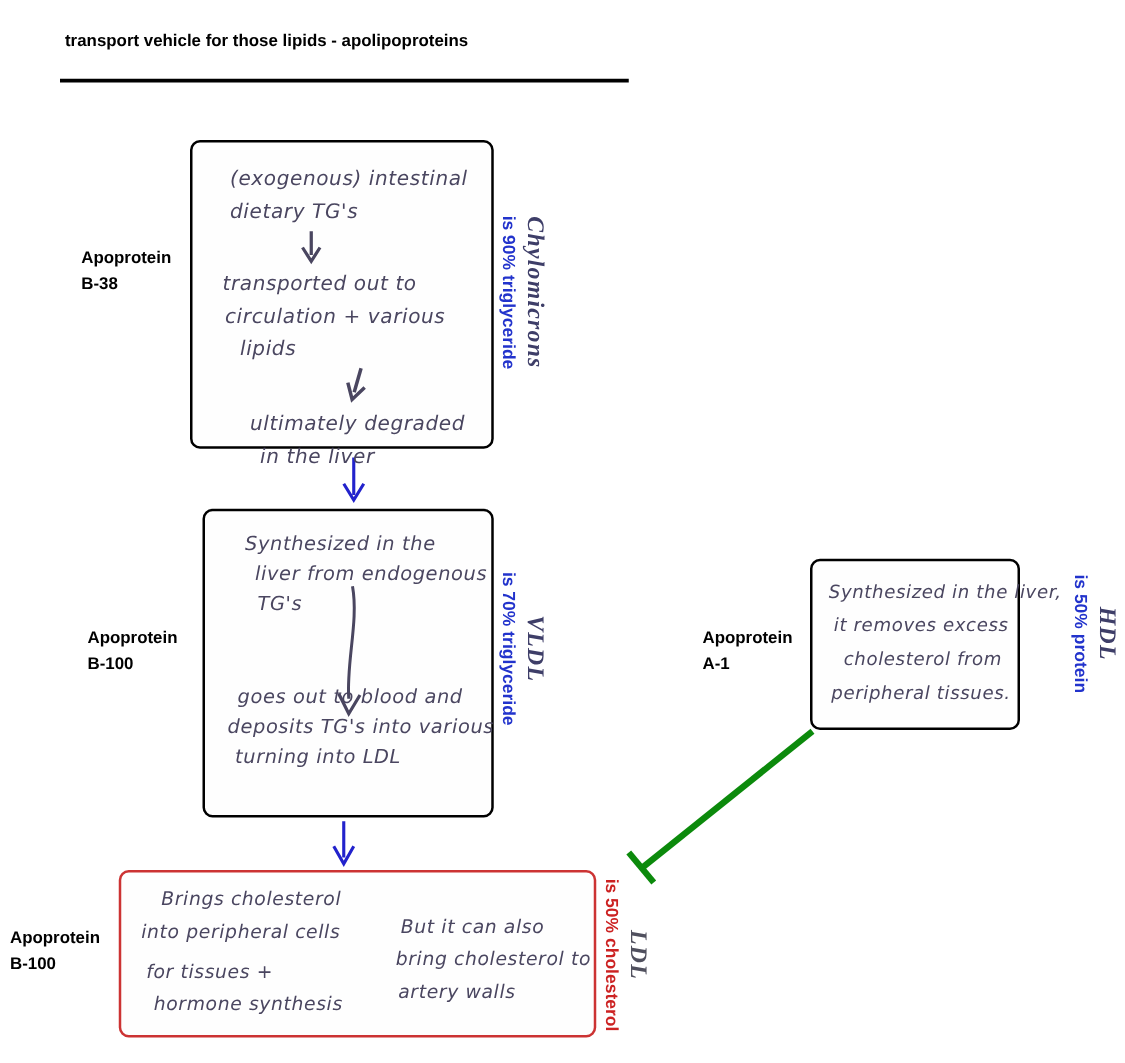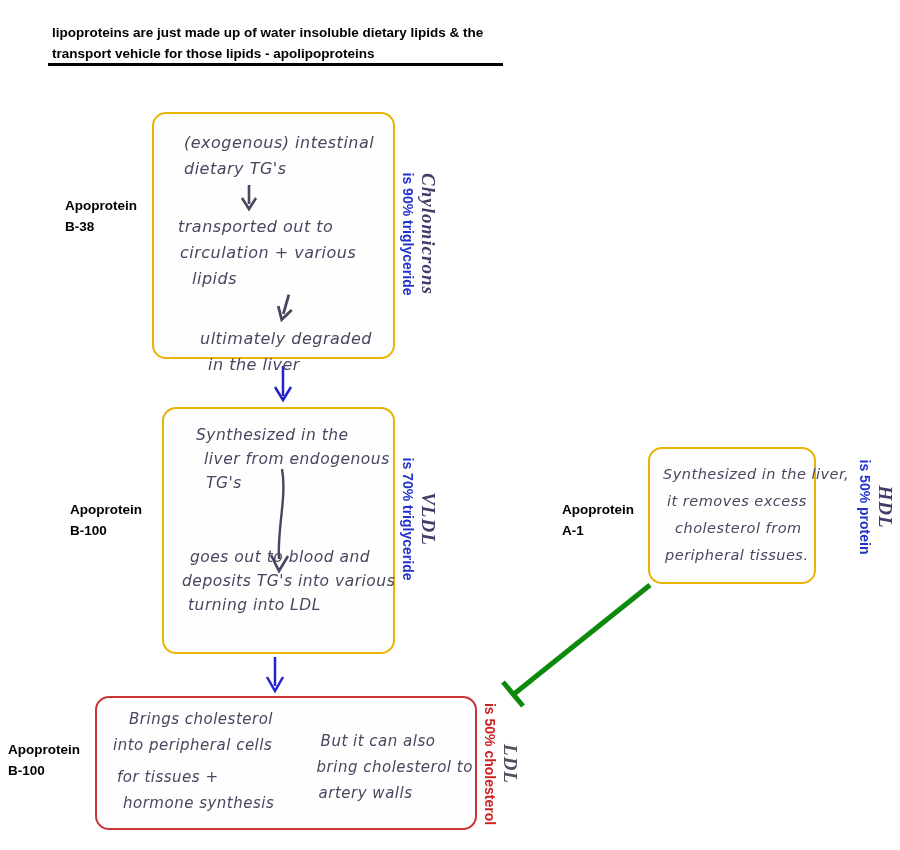--- a/index.html
+++ b/index.html
@@ -12,21 +12,21 @@
   .title{
     left:52px;top:22px;font-weight:700;font-size:13.5px;line-height:21px;color:#000;
   }
   .title-underline{left:48px;top:63px;width:455px;height:3px;background:#000;}
   
   .apo{
     font-weight:700;font-size:13.5px;line-height:21px;color:#000;
   }
   
   .notebox{
-    border:2px solid #eab308;border-radius:14px;background:#fefefe;
+    border:2px solid #000000;border-radius:8px;background:#fefefe;
     box-sizing:border-box;
   }
   .notebox.red{border-color:#cc3333;gap:16px;}
   
   .hand{
     font-family:"DejaVu Sans", sans-serif;font-style:italic;
     color:#4a4660;letter-spacing:0.5px;
   }
   .hw-line{display:block;white-space:nowrap;}
   
@@ -46,21 +46,20 @@
   .vlabel.ldl .vcomp{color:#cc2222;}
   .overlay{position:absolute;left:0;top:0;pointer-events:none;}
   .handarrow{display:block;}
 </style>
 </head>
 <body>
 
 <div id="canvas">
 
   <div class="abs title">
-    <div>lipoproteins are just made up of water insoluble dietary lipids &amp; the</div>
     <div>transport vehicle for those lipids - apolipoproteins</div>
   </div>
   <div class="abs title-underline"></div>
 
   <svg class="overlay" width="900" height="850" viewBox="0 0 900 850">
     <g>
       <path d="M283 366 L283 396" stroke="#2222cc" stroke-width="2.5" fill="none"></path>
       <path d="M275 387 L283 400 L291 387" stroke="#2222cc" stroke-width="2.5" fill="none"></path>
     </g>
     <g>

